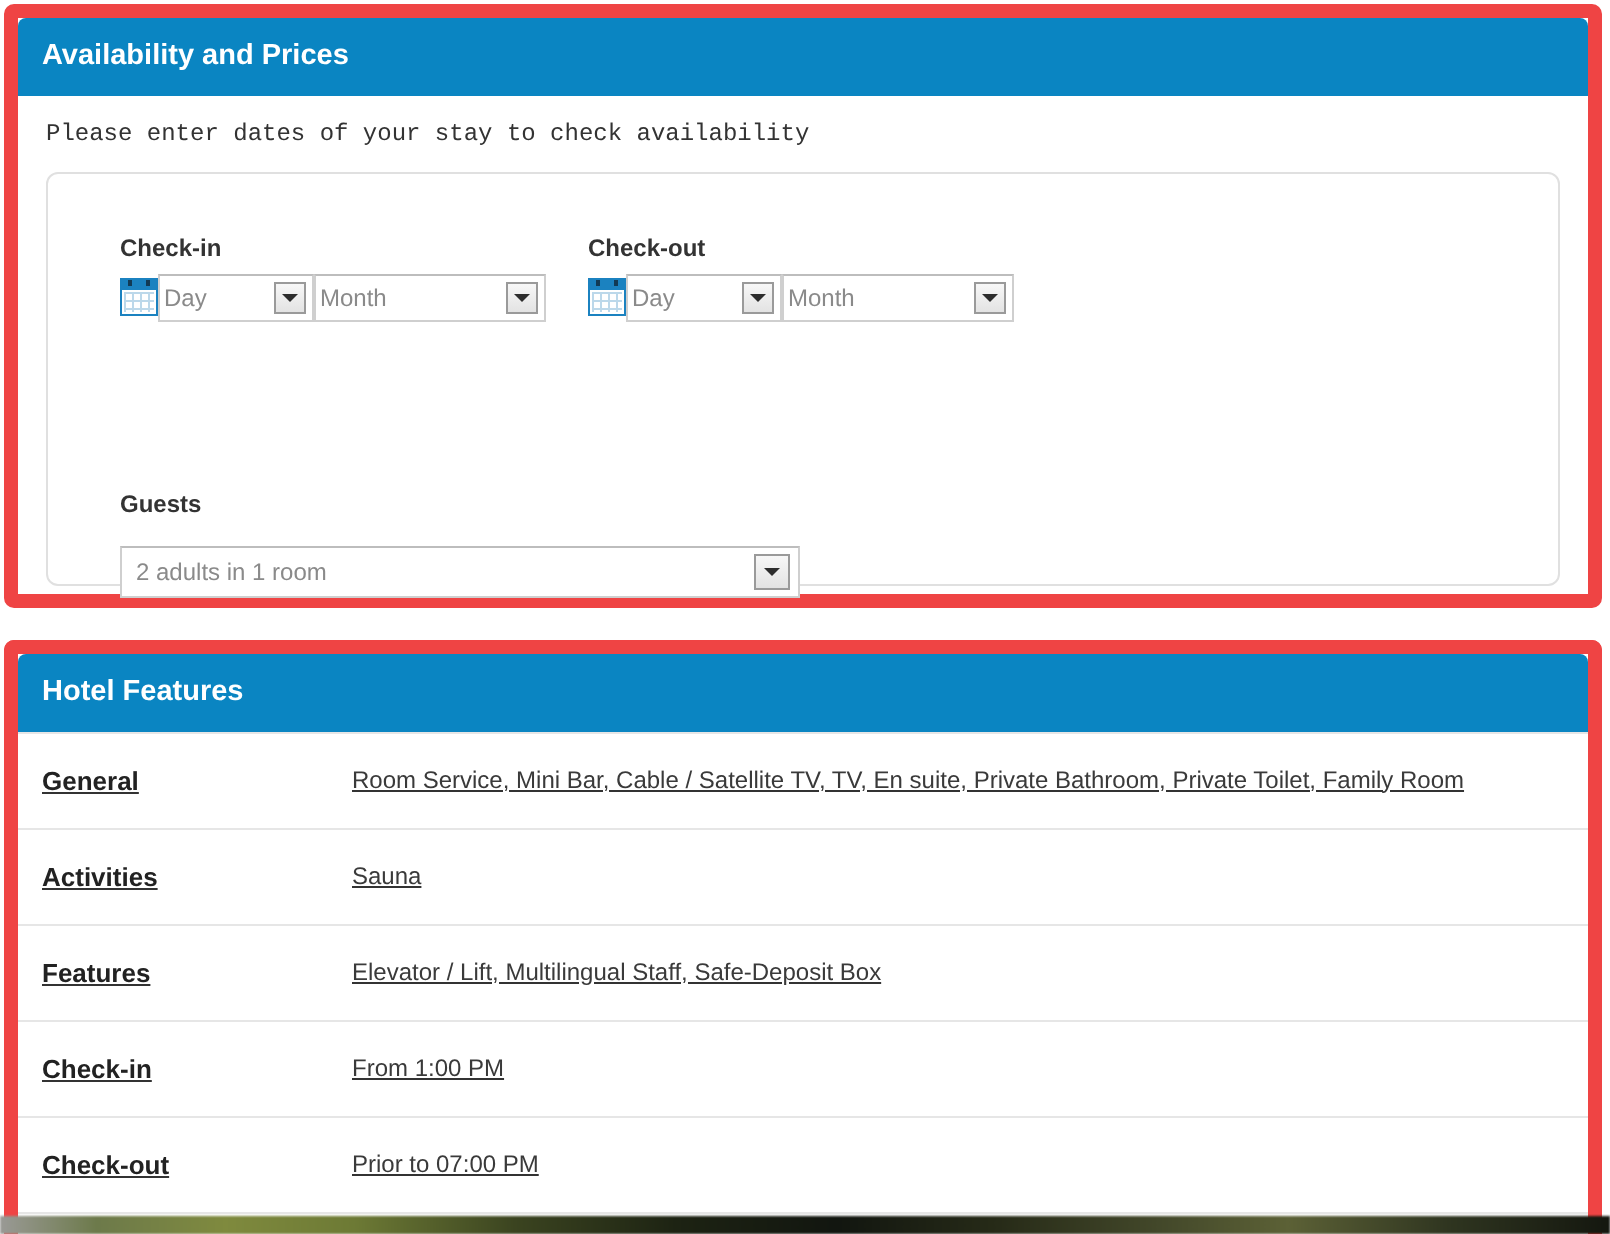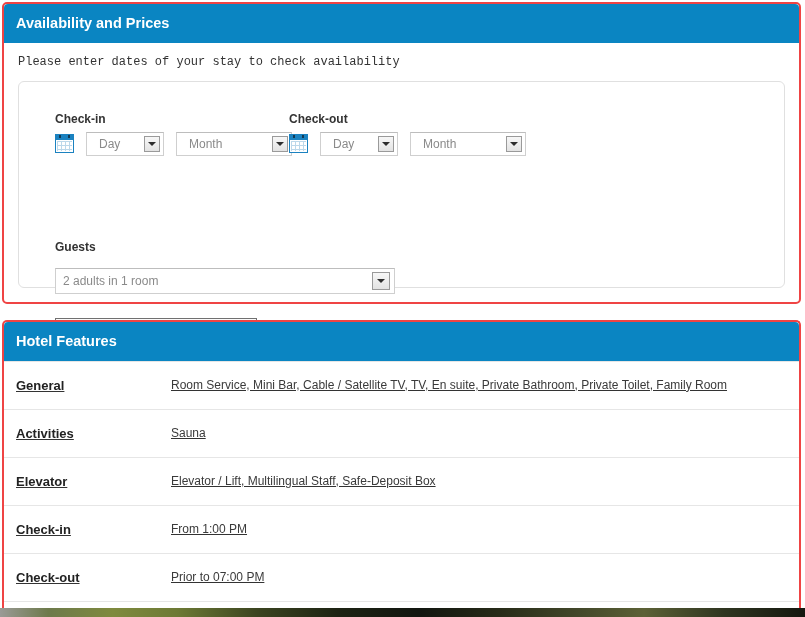--- a/index.html
+++ b/index.html
@@ -16,21 +16,21 @@
     color: #333333;
     position: relative;
   }
 
   
   .panel {
     position: absolute;
     left: 2px;
     width: 799px;
     background: #ffffff;
-    border: 2px solid #ef4444;
+    border: 7px solid #ef4444;
     border-radius: 5px;
     box-sizing: border-box;
   }
   .panel-header {
     background: #0a85c2;
     color: #ffffff;
     font-size: 14.5px;
     font-weight: bold;
     line-height: 1;
     padding: 12px 0 12px 12px;
@@ -97,22 +97,22 @@
     position: relative;
     box-sizing: border-box;
     height: 24px;
     background: #ffffff;
     border: 1px solid #cfcfcf;
     border-top-color: #bdbdbd;
     display: flex;
     align-items: center;
     font-size: 12px;
     color: #8a8a8a;
-    padding-left: 12px;
-    margin-left: 12px;
+    padding-left: 2px;
+    margin-left: 0;
   }
   .select-field .sel-text { flex: 1; white-space: nowrap; overflow: hidden; }
 
   .sel-arrow {
     width: 16px; height: 16px;
     margin-right: 3px;
     box-sizing: border-box;
     border: 1px solid #9a9a9a;
     background: linear-gradient(to bottom, #f7f7f7 0%, #e3e3e3 100%);
     display: flex; align-items: center; justify-content: center;
@@ -279,21 +279,21 @@
     <tbody id="features-body">
         <tr>
           <td class="feat-label">General</td>
           <td class="feat-value">Room Service, Mini Bar, Cable / Satellite TV, TV, En suite, Private Bathroom, Private Toilet, Family Room</td>
         </tr>
         <tr>
           <td class="feat-label">Activities</td>
           <td class="feat-value">Sauna</td>
         </tr>
         <tr>
-          <td class="feat-label">Elevator</td>
+          <td class="feat-label">Features</td>
           <td class="feat-value">Elevator / Lift, Multilingual Staff, Safe-Deposit Box</td>
         </tr>
         <tr>
           <td class="feat-label">Check-in</td>
           <td class="feat-value">From 1:00 PM</td>
         </tr>
         <tr>
           <td class="feat-label">Check-out</td>
           <td class="feat-value">Prior to 07:00 PM</td>
         </tr>

